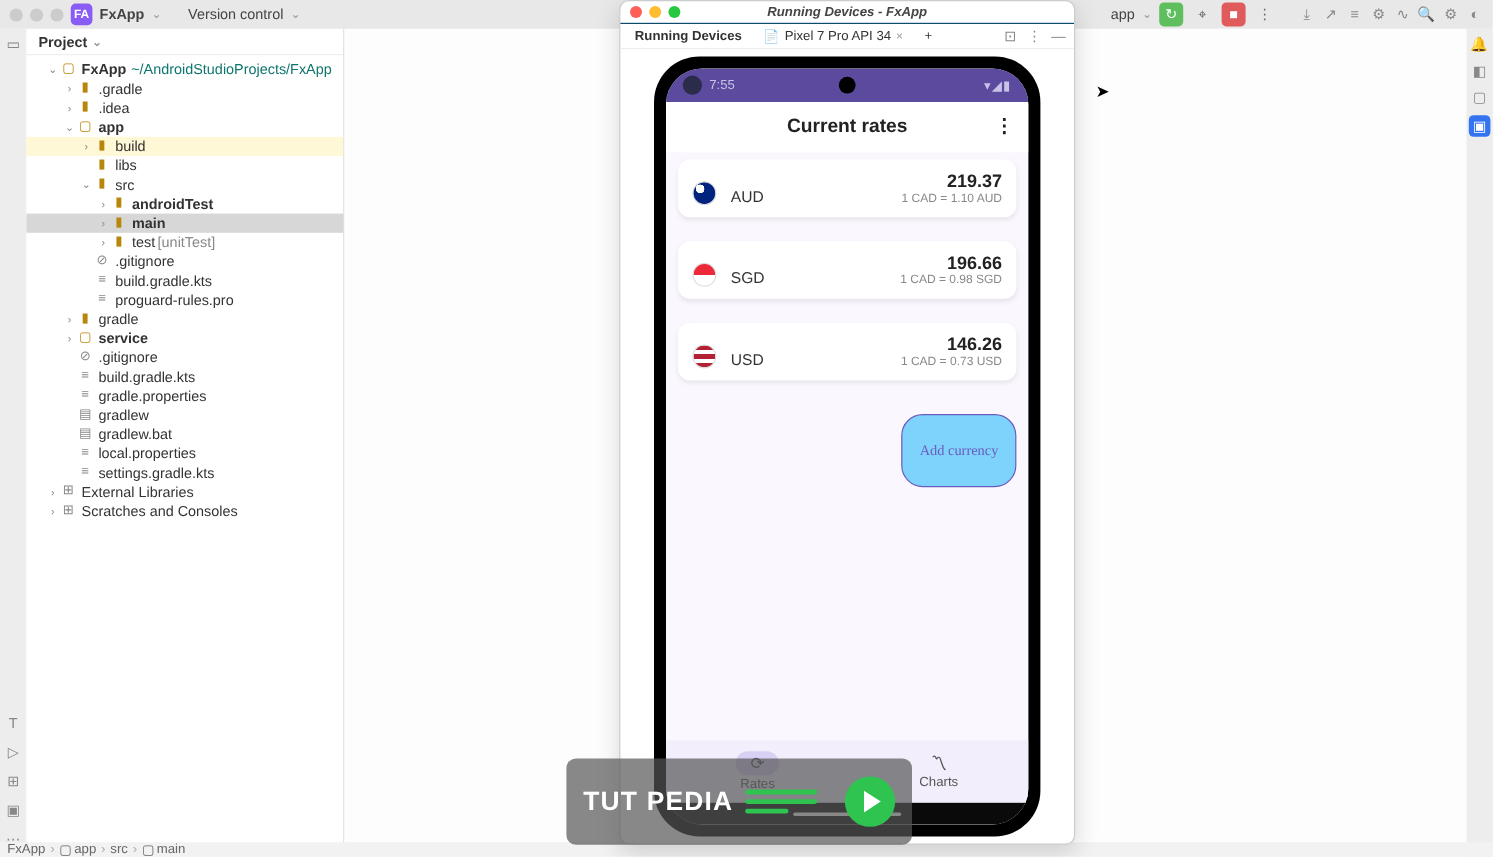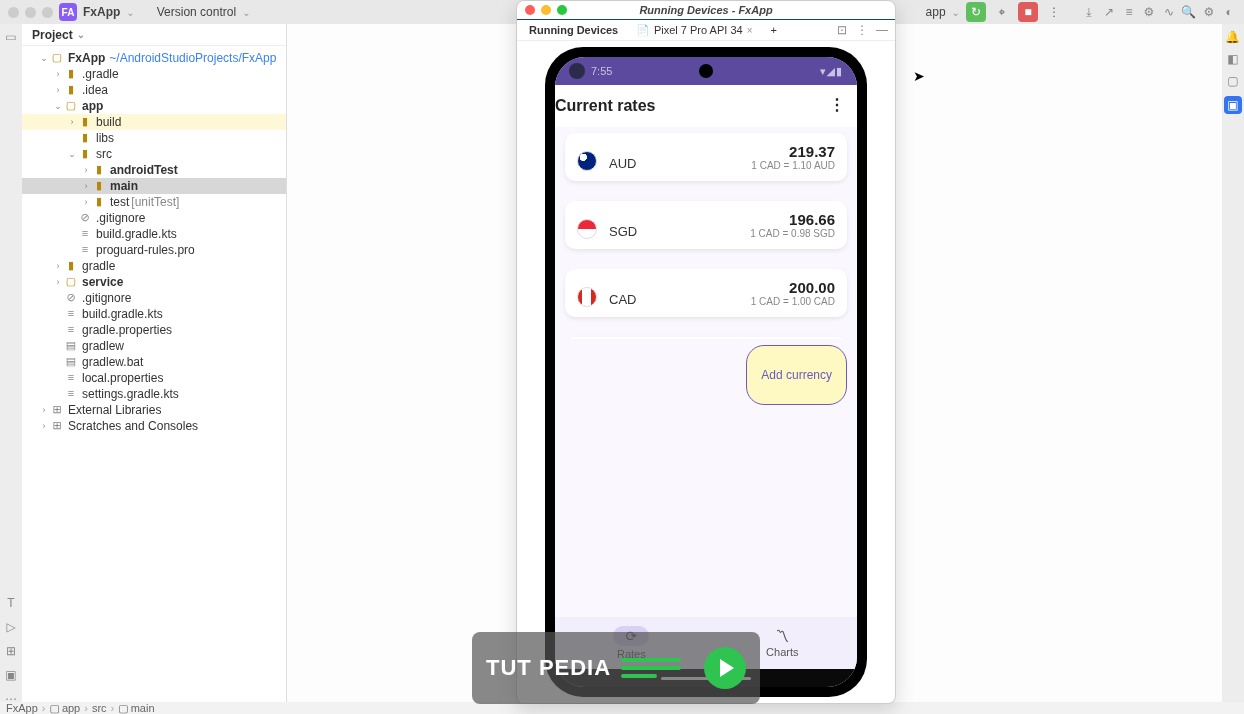--- a/index.html
+++ b/index.html
@@ -33,21 +33,21 @@
 .tree{padding:4px 0 0 0;font-size:12px;line-height:1.2;}
 .row{display:flex;align-items:center;height:16px;padding:0 4px;}
 .row .arrow{width:12px;text-align:center;color:#888;font-size:9px;}
 .row .ic{width:14px;height:14px;margin-right:4px;display:flex;align-items:center;justify-content:center;font-size:11px;}
 .folder{color:#b8860b;}
 .folder-o{color:#b8860b;}
 .file{color:#888;}
 .bold{font-weight:600;}
 .hl-yellow{background:#fff8d6;}
 .hl-select{background:#d7d7d7;}
-.path{color:#3b82f6;margin-left:4px;}
+.path{color:#0f766e;margin-left:4px;}
 .bracket{color:#888;}
 .ind1{padding-left:16px;}
 .ind2{padding-left:30px;}
 .ind3{padding-left:44px;}
 .ind4{padding-left:58px;}
 
 
 .editor{position:absolute;left:287px;right:22px;top:24px;bottom:12px;background:#fdfdfd;}
 
 
@@ -71,32 +71,32 @@
 
 
 .phone{width:322px;height:650px;background:#000;border-radius:38px;padding:10px;position:relative;}
 .screen{width:100%;height:100%;background:#faf7ff;border-radius:30px;overflow:hidden;display:flex;flex-direction:column;position:relative;}
 .statusbar{height:28px;background:#5b4a9e;display:flex;align-items:center;justify-content:space-between;padding:0 14px;color:#c9c1e6;font-size:11px;position:relative;}
 .statusbar .cam{position:absolute;left:50%;top:50%;transform:translate(-50%,-50%);width:14px;height:14px;border-radius:50%;background:#000;}
 .status-left{display:flex;align-items:center;gap:6px;}
 .status-left .avatar{width:16px;height:16px;border-radius:50%;background:#2b2b4a;}
 .status-right{letter-spacing:1px;}
 
-.app-header{height:42px;background:#fff;display:flex;align-items:center;justify-content:flex-start;position:relative;font-weight:700;font-size:16px;color:#222;}
+.app-header{height:42px;background:#fff;display:flex;align-items:center;justify-content:center;position:relative;font-weight:700;font-size:16px;color:#222;}
 .app-header .menu{position:absolute;right:12px;top:10px;font-size:16px;color:#222;}
 
 .rates-list{flex:1;overflow:auto;padding:6px 10px 0;}
 .card{background:#fff;border-radius:10px;margin-bottom:20px;padding:10px 12px;display:flex;align-items:flex-end;box-shadow:0 2px 4px rgba(0,0,0,0.08);}
 .flag{width:20px;height:20px;border-radius:50%;margin-right:12px;border:1px solid #ddd;flex-shrink:0;}
 .code{font-size:13px;color:#333;}
 .card .right{margin-left:auto;text-align:right;}
 .rate{font-size:15px;font-weight:700;color:#222;}
 .sub{font-size:10px;color:#888;}
 .add-row{display:flex;justify-content:flex-end;padding:6px 10px;}
-.add-btn{border:1px solid #6b5bbd;color:#6b5bbd;padding:22px 14px;border-radius:18px;font-size:12px;background:#fef9c3;}
+.add-btn{border:1px solid #6b5bbd;color:#6b5bbd;padding:22px 14px;border-radius:18px;font-size:12px;background:#7dd3fc;font-family:Liberation Serif, serif;}
 
 .bottom-nav{height:52px;background:#f2eefb;display:flex;align-items:center;justify-content:space-around;font-size:11px;color:#555;}
 .nav-item{display:flex;flex-direction:column;align-items:center;gap:2px;}
 .nav-item .pill{background:#d9d0f3;border-radius:12px;padding:2px 12px;}
 .nav-ico{font-size:14px;}
 
 .sys-nav{height:18px;background:#0a0a0a;display:flex;align-items:center;justify-content:center;}
 .sys-bar{width:90px;height:3px;border-radius:2px;background:#fff;}
 
 
@@ -363,28 +363,20 @@
             </div>
             <div class="card">
               <div class="flag f-sgd"></div>
               <span class="code">SGD</span>
               <div class="right">
                 <div class="rate">196.66</div>
                 <div class="sub">1 CAD = 0.98 SGD</div>
               </div>
             </div>
             <div class="card">
-              <div class="flag f-cad"></div>
-              <span class="code">CAD</span>
-              <div class="right">
-                <div class="rate">200.00</div>
-                <div class="sub">1 CAD = 1.00 CAD</div>
-              </div>
-            </div>
-            <div class="card">
               <div class="flag f-usd"></div>
               <span class="code">USD</span>
               <div class="right">
                 <div class="rate">146.26</div>
                 <div class="sub">1 CAD = 0.73 USD</div>
               </div>
             </div>
           </div>
         <div class="add-row">
           <div class="add-btn">Add currency</div>

